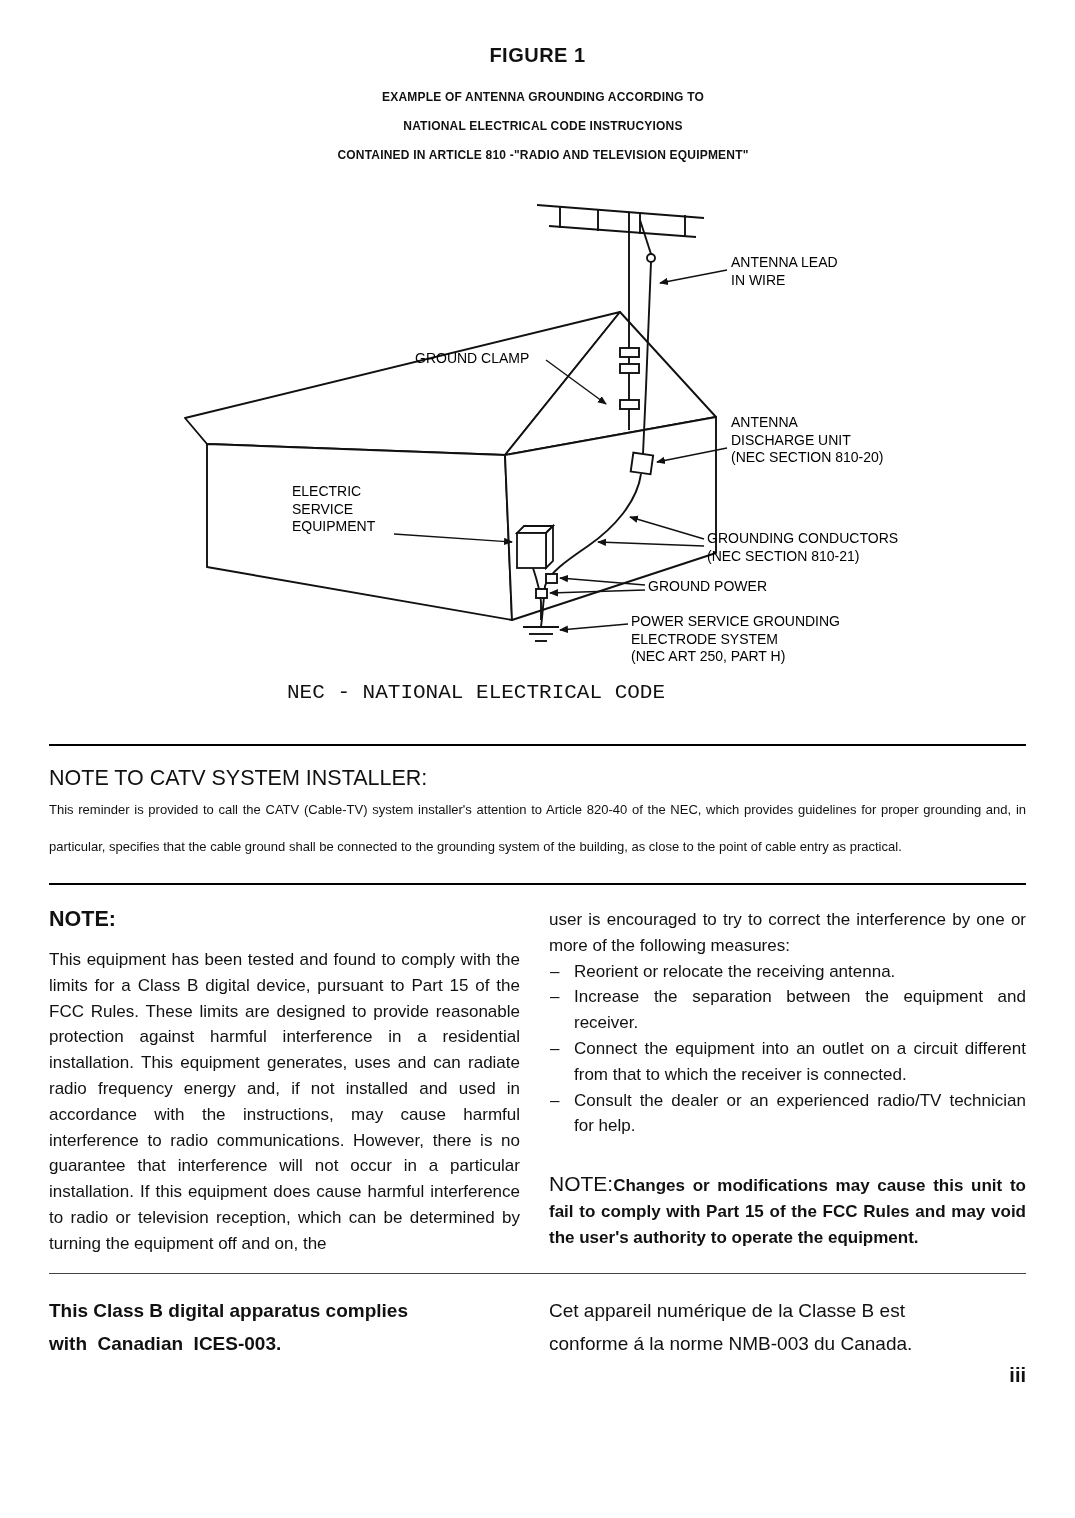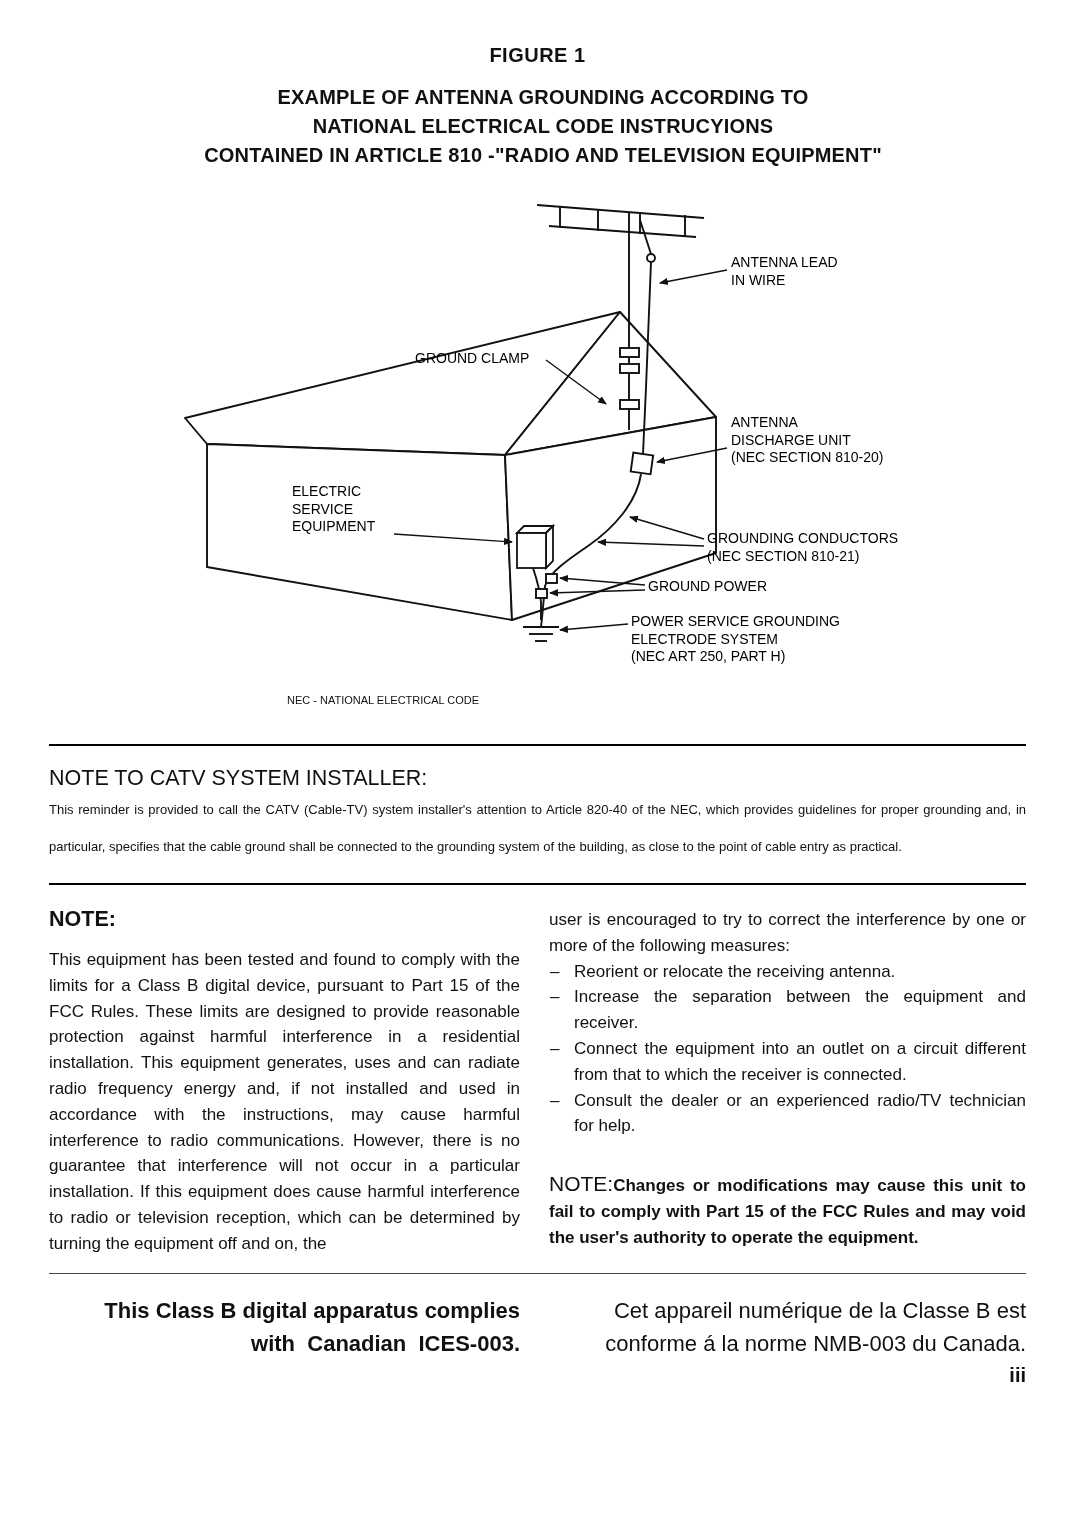--- a/index.html
+++ b/index.html
@@ -5,29 +5,29 @@
   * { margin:0; padding:0; box-sizing:border-box; }
   body { background:#888; font-family:"Liberation Sans", sans-serif; }
   .page {
     width:1075px; height:1518px; background:#fff; color:#111;
     position:relative; margin:0 auto; overflow:hidden;
   }
   
   .header { padding-top:44px; text-align:center; }
   .figure-label { font-size:20px; font-weight:bold; letter-spacing:.5px; }
   .title-block { margin-top:16px; }
-  .title-line { font-size:20px; font-weight:bold; line-height:29px; letter-spacing:.2px;margin-left:11px; }
+  .title-line { font-size:12px; font-weight:bold; line-height:29px; letter-spacing:.2px;margin-left:11px; }
   
   .diagram { position:relative; margin-top:20px; height:540px; }
   .diagram svg { position:absolute; left:0; top:0; }
   .dlabel {
     position:absolute; font-size:14px; line-height:17.5px;
     white-space:pre-line; color:#000;
   }
-  .dcaption { position:absolute; left:287px; top:504px; font-size:11px; }
+  .dcaption { position:absolute; left:287px; top:491px; font-size:21px;font-family:Liberation Mono, monospace; }
   
   .rule  { border-top:2px solid #000; margin:14px 49px 0; }
   .rule2 { border-top:2px solid #000; margin:18px 49px 0; }
   .rule3 { border-top:1.5px solid #444; margin:16px 49px 0; }
   
   .catv { padding:0 49px; margin-top:20px; }
   .catv-heading { font-size:21.5px; font-weight:normal; }
   .catv-body { font-size:13px; line-height:37px; text-align:justify; }
   
   .cols { display:flex; gap:29px; padding:0 49px; margin-top:22px; }
@@ -38,21 +38,21 @@
   .right-intro { font-size:17px; line-height:25.8px; text-align:justify; }
   .measure { position:relative; padding-left:25px; font-size:17px; line-height:25.8px; text-align:justify; }
   .measure .dash { position:absolute; left:1px; }
   .note2 { margin-top:32px; font-size:17px; line-height:26px; text-align:justify; }
   .note2-label { font-size:21px; }
   .note2 b { font-weight:bold; }
   
   .compliance { display:flex; gap:29px; padding:0 49px; margin-top:20px; }
   .comp-left  { width:471px; font-weight:bold; }
   .comp-right { width:477px; }
-  .comp-line { font-size:22px; line-height:33px; white-space:pre-wrap;text-align:right; }
+  .comp-line { font-size:19px; line-height:33px; white-space:pre-wrap; }
   .pagenum { padding:0 49px; margin-top:4px; text-align:right; font-weight:bold; font-size:20px; }
 </style>
 </head>
 <body>
 
 <div class="page">
 
   <div class="header">
     <div class="figure-label">FIGURE 1</div>
     <div class="title-block">

